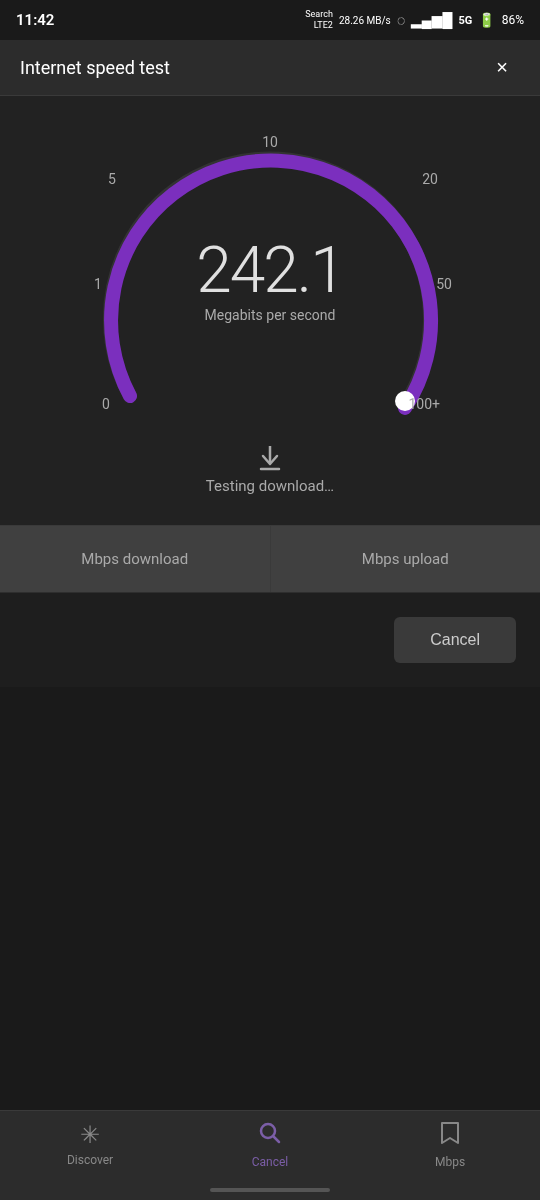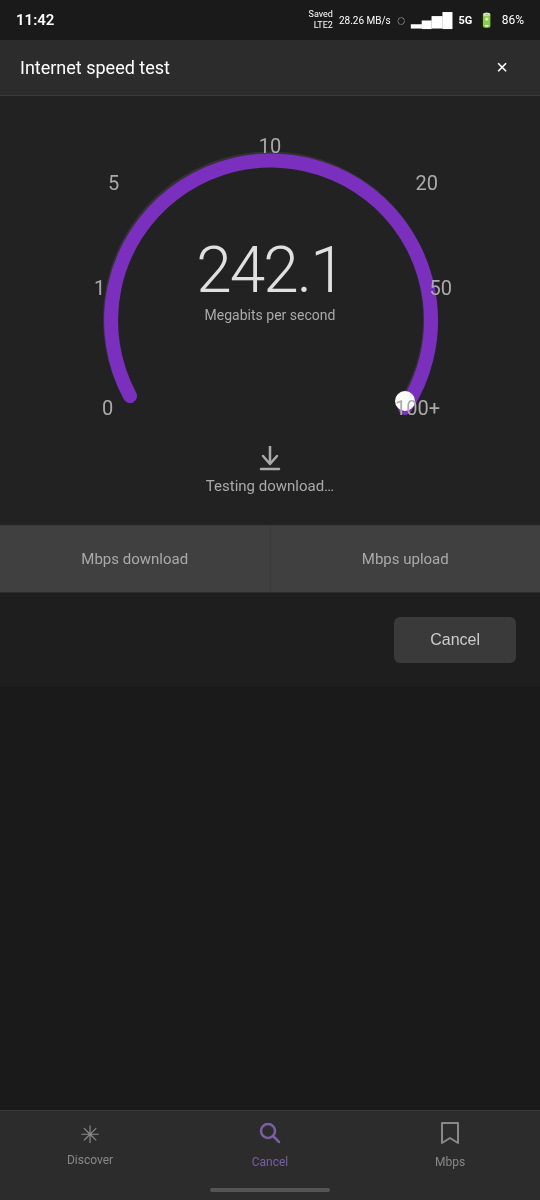--- a/index.html
+++ b/index.html
@@ -90,21 +90,21 @@
     .gauge-labels {
       position: absolute;
       top: 0;
       left: 0;
       width: 100%;
       height: 100%;
     }
     .gauge-label {
       position: absolute;
       color: #aaaaaa;
-      font-size: 20px;
+      font-size: 14px;
       font-weight: 400;
     }
     
     .lbl-10  { top: 18px; left: 50%; transform: translateX(-50%); }
     .lbl-20  { top: 55px; right: 22px; }
     .lbl-50  { top: 160px; right: 8px; }
     .lbl-100 { top: 280px; right: 20px; }
     .lbl-5   { top: 55px; left: 28px; }
     .lbl-1   { top: 160px; left: 14px; }
     .lbl-0   { top: 280px; left: 22px; }
@@ -231,21 +231,21 @@
       border-radius: 2px;
     }
   </style>
 </head>
 <body>
 
 <div class="status-bar">
   <span class="status-time">11:42</span>
   <div class="status-icons">
     <span style="font-size:10px; line-height:1.2; text-align:right;">
-      <span style="display:block; font-size:9px;">Saved</span>
+      <span style="display:block; font-size:9px;">Search</span>
       <span style="display:block; font-size:9px;">LTE2</span>
     </span>
     <span style="font-size:10px;">28.26 MB/s</span>
 
     <span style="font-size:14px;">◌</span>
 
     <span style="font-size:14px;">▂▄▆█</span>
     <span style="font-size:11px; font-weight:700;">5G</span>
 
     <span style="font-size:14px;">🔋</span>

